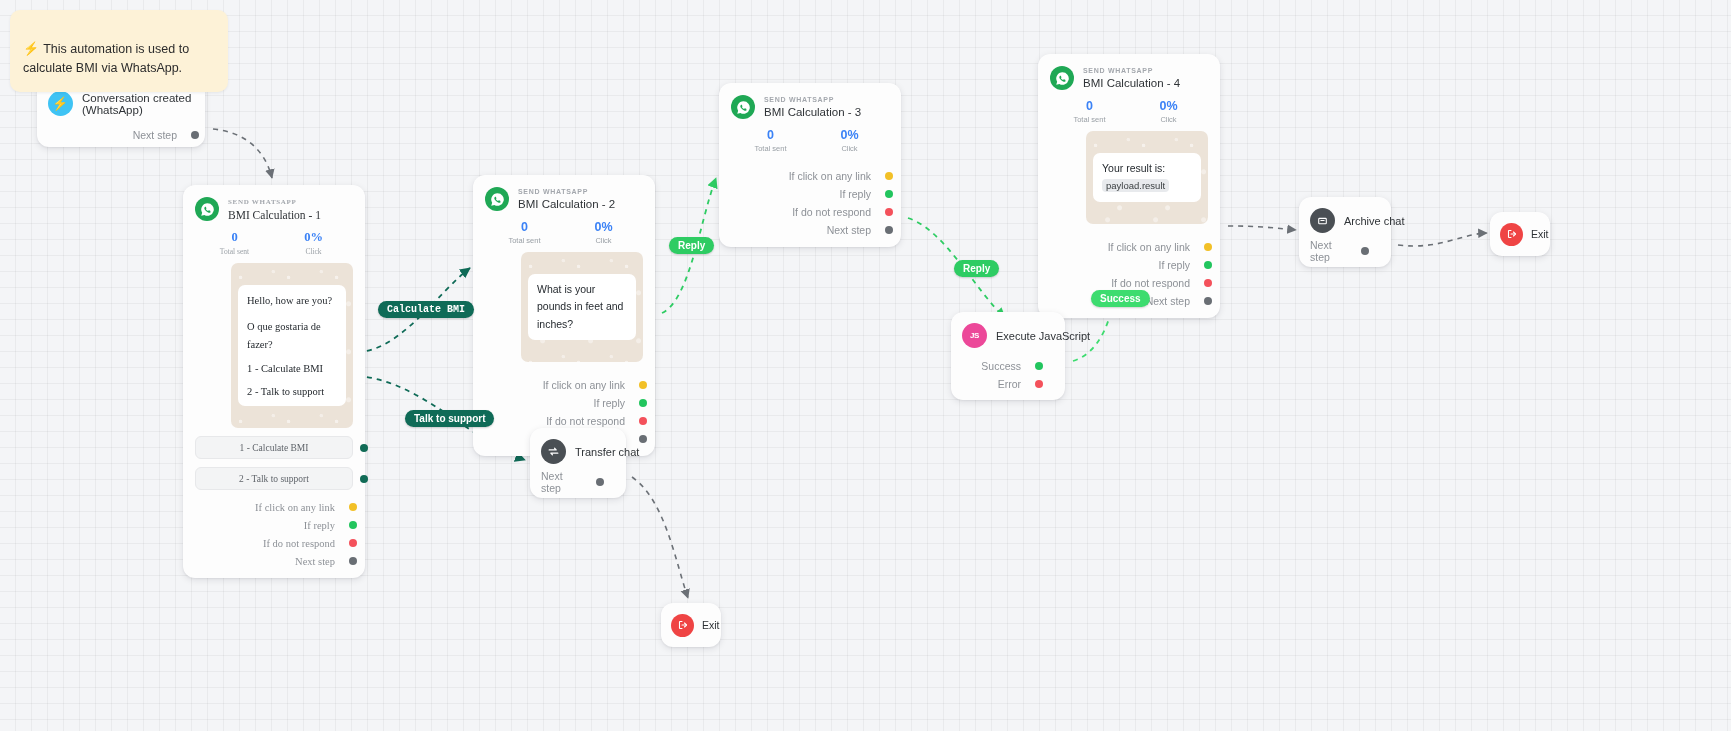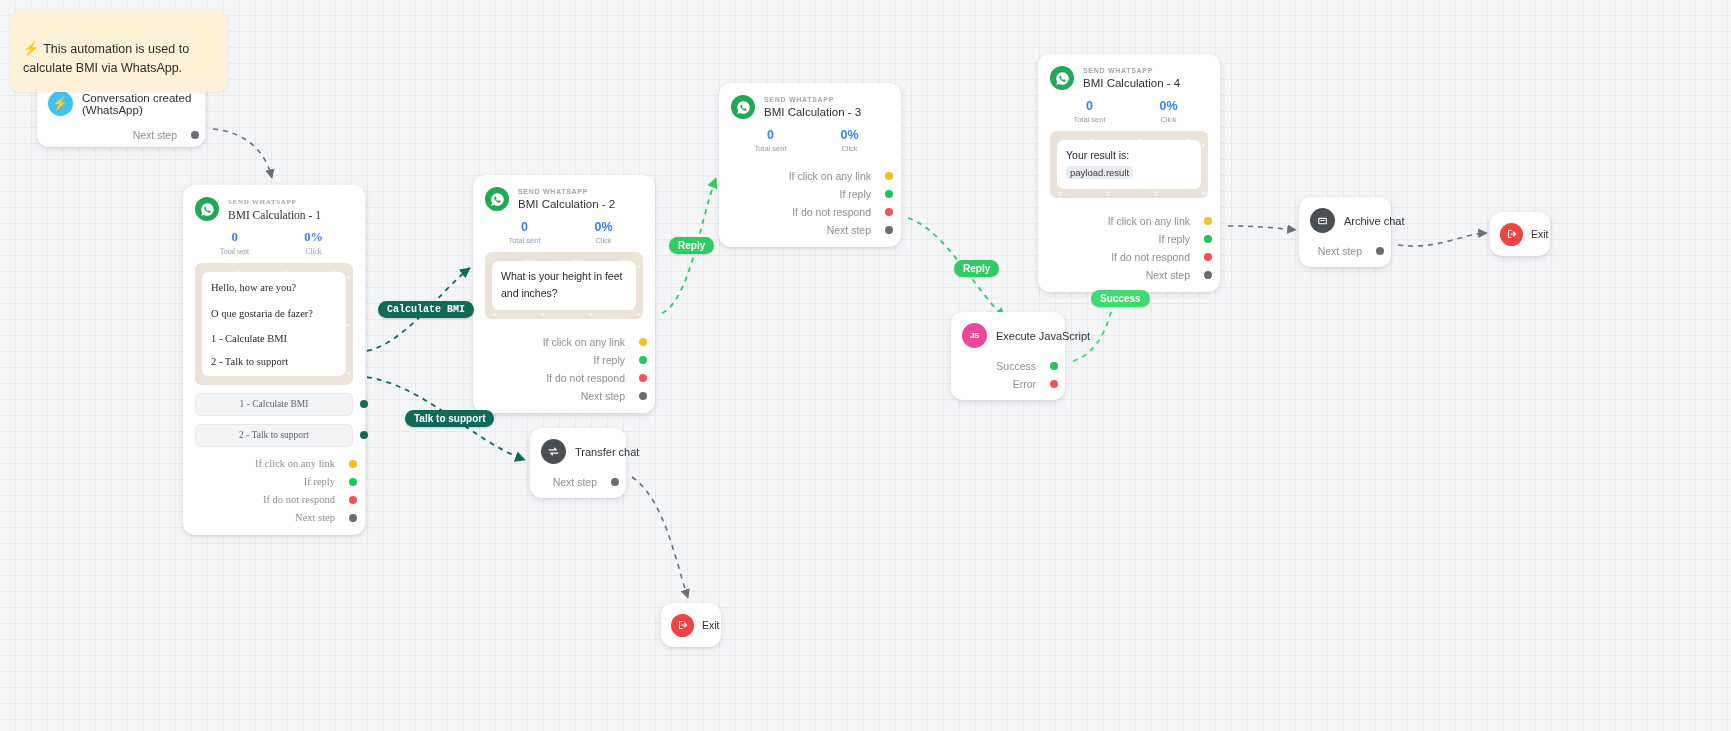--- a/index.html
+++ b/index.html
@@ -109,23 +109,24 @@
     font-weight: bold; text-transform: uppercase;
   }
   .wa-name { font-size: 11.5px; color: #2f3337; margin-top: 3px; }
   .wa-stats { display: flex; margin: 9px 0 7px 0; }
   .wa-stat { flex: 1; text-align: center; }
   .wa-stat .val { font-size: 12.5px; color: #3b82f6; font-weight: 600; }
   .wa-stat .lbl { font-size: 7.5px; color: #9aa0a6; margin-top: 2px; }
   .wa-bubble-wrap {
     background: #ece3d8;
     border-radius: 7px;
-    padding: 9px 7px;
+    padding: 22px 7px;
     position: relative;
     overflow: hidden;
+    margin-left: 36px;
   }
   .wa-bubble-wrap::after {
     content:"";
     position:absolute; inset:0;
     background-image:
       radial-gradient(circle at 20% 30%, rgba(255,255,255,0.5) 1.5px, transparent 2px),
       radial-gradient(circle at 70% 60%, rgba(255,255,255,0.45) 2px, transparent 3px),
       radial-gradient(circle at 88% 18%, rgba(255,255,255,0.4) 1.5px, transparent 2px),
       radial-gradient(circle at 45% 85%, rgba(255,255,255,0.4) 2px, transparent 3px);
     background-size: 48px 48px;
@@ -165,21 +166,21 @@
     position: relative;
   }
   .wa-btn .dot {
     position: absolute;
     right: -16px;
     margin: 0;
   }
   .ports { margin-top: 8px; }
 
   
-  .simple { width: 96px; padding: 11px 11px 7px 11px; }
+  .simple { width: 96px; padding: 11px 26px 7px 11px; }
   .simple-head { display: flex; align-items: center; gap: 9px; }
   .round-icon {
     width: 25px; height: 25px; border-radius: 50%;
     display: flex; align-items: center; justify-content: center;
     flex: none;
   }
   .icon-dark { background: #4a4f54; }
   .icon-js   { background: #ec4899; }
   .icon-exit { background: #ef4444; }
   .simple-title { font-size: 11px; color: #2f3337; white-space: nowrap; }
@@ -343,21 +344,21 @@
         <div class="val">0</div>
         <div class="lbl">Total sent</div>
       </div>
       <div class="wa-stat">
         <div class="val">0%</div>
         <div class="lbl">Click</div>
       </div>
     </div>
     <div class="wa-bubble-wrap">
       <div class="wa-bubble">
-        <p>What is your height in feet and inches?</p>
+        <p>What is your pounds in feet and inches?</p>
       </div>
     </div>
     <div class="ports" style="margin-top:14px;">
       <div class="port-row">
         <span>If click on any link</span>
         <span class="dot yellow"></span>
       </div>
       <div class="port-row">
         <span>If reply</span>
         <span class="dot green"></span>
@@ -456,21 +457,21 @@
         <span>If do not respond</span>
         <span class="dot red"></span>
       </div>
       <div class="port-row">
         <span>Next step</span>
         <span class="dot grey"></span>
       </div>
     </div>
   </div>
 
-  <div class="node simple" style="left:530px; top:428px; width:96px;text-align:right;">
+  <div class="node simple" style="left:530px; top:428px; width:96px;">
     <div class="simple-head">
       <div class="round-icon icon-dark">
         <svg width="13" height="13" viewBox="0 0 24 24" fill="none" stroke="#ffffff" stroke-width="2.2" stroke-linecap="round" stroke-linejoin="round">
           <path d="M4 9h13l-3-3"></path>
             <path d="M20 15H7l3 3"></path>
         </svg>
       </div>
       <div class="simple-title">Transfer chat</div>
     </div>
     <div class="ports" style="margin-top:9px;">

